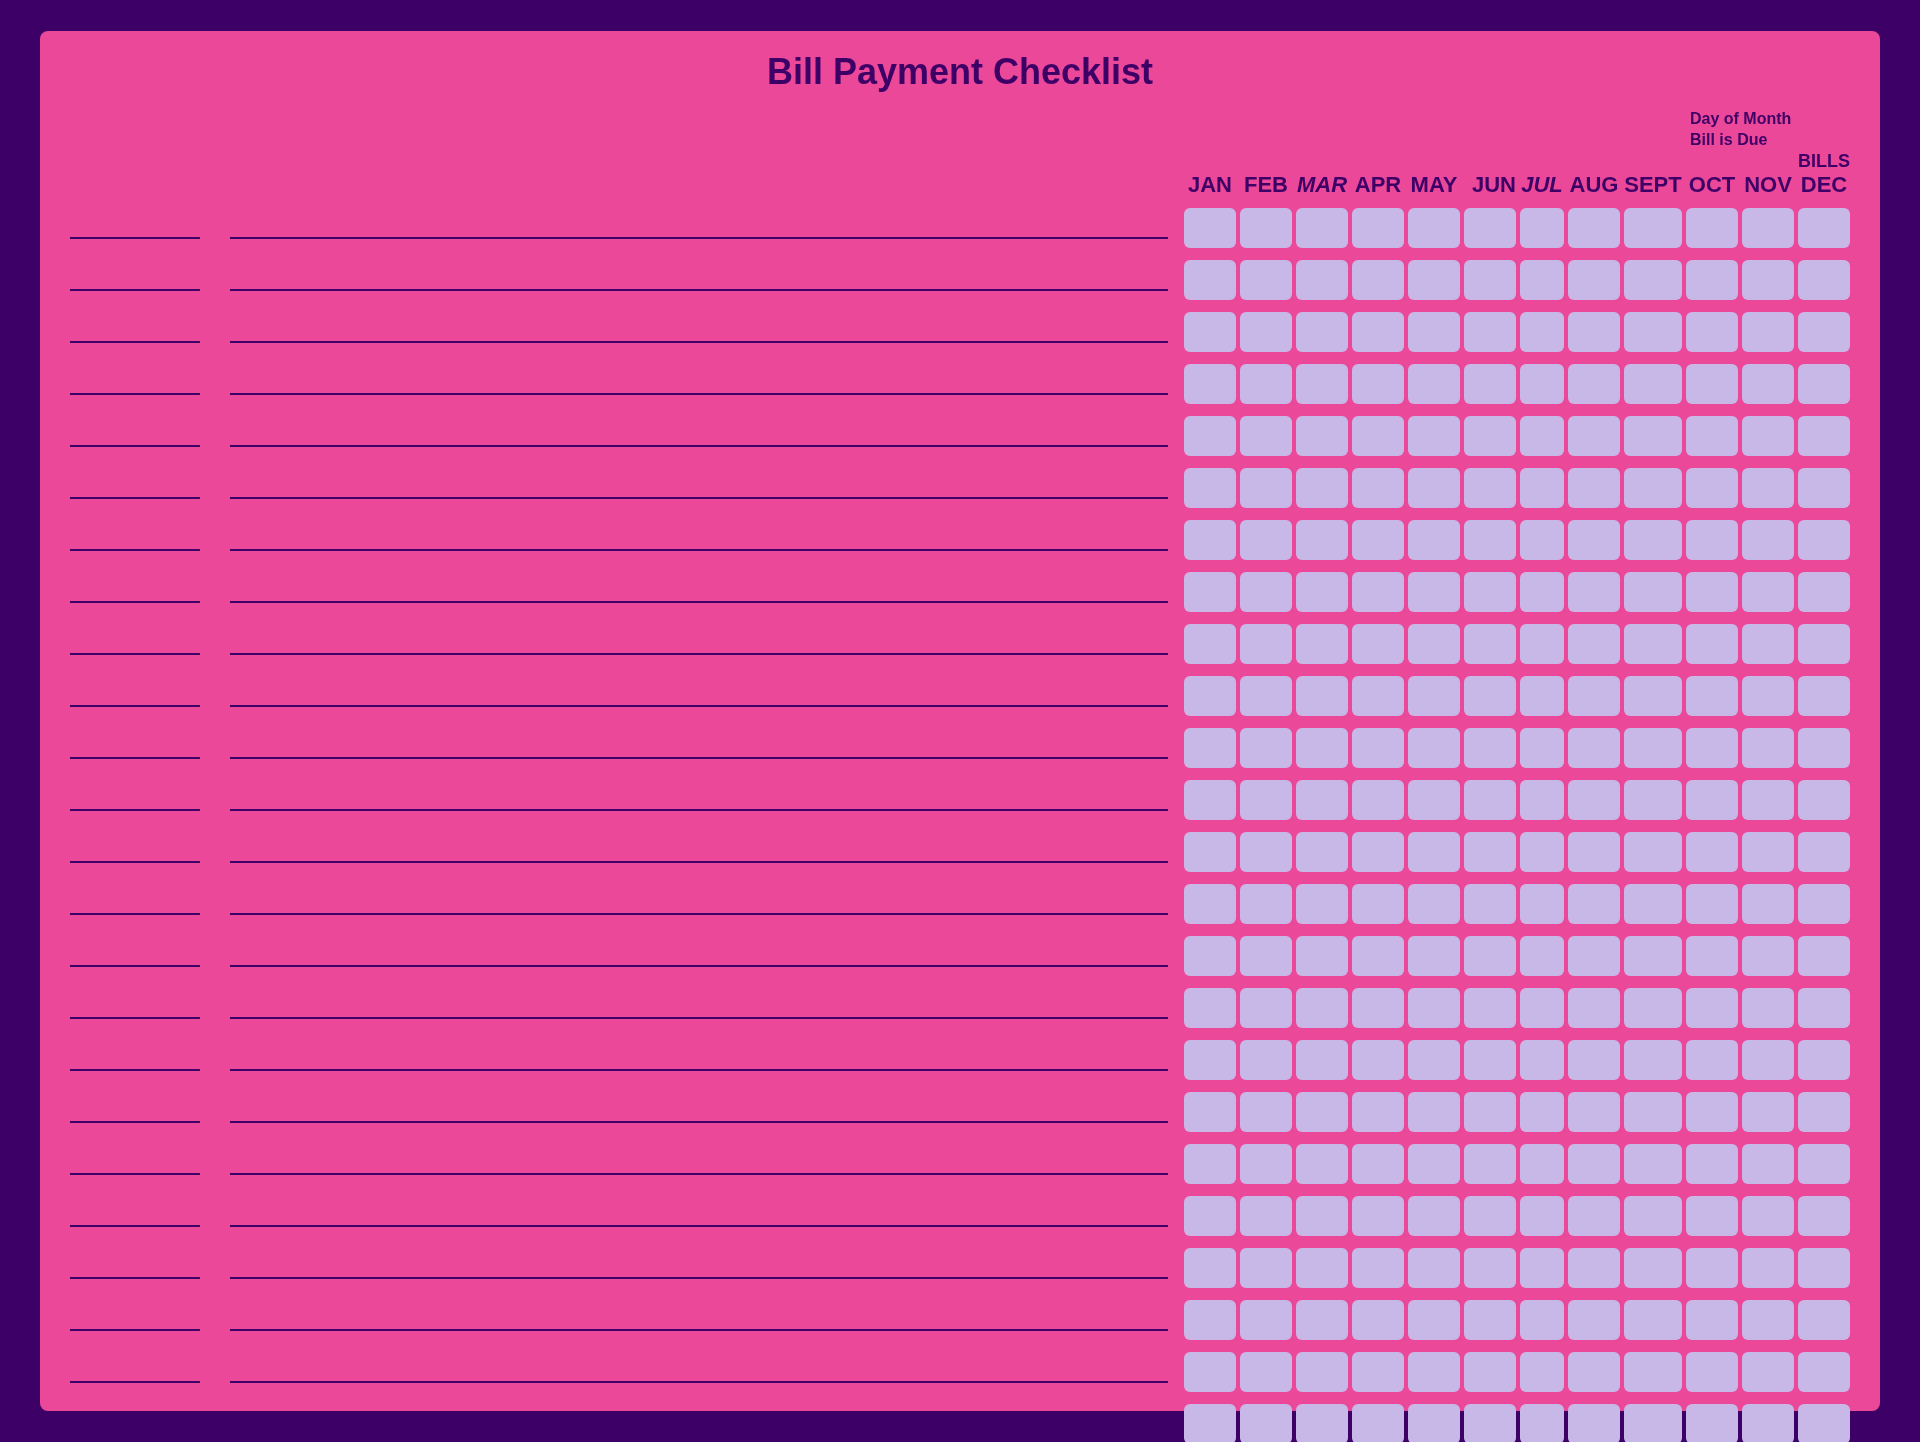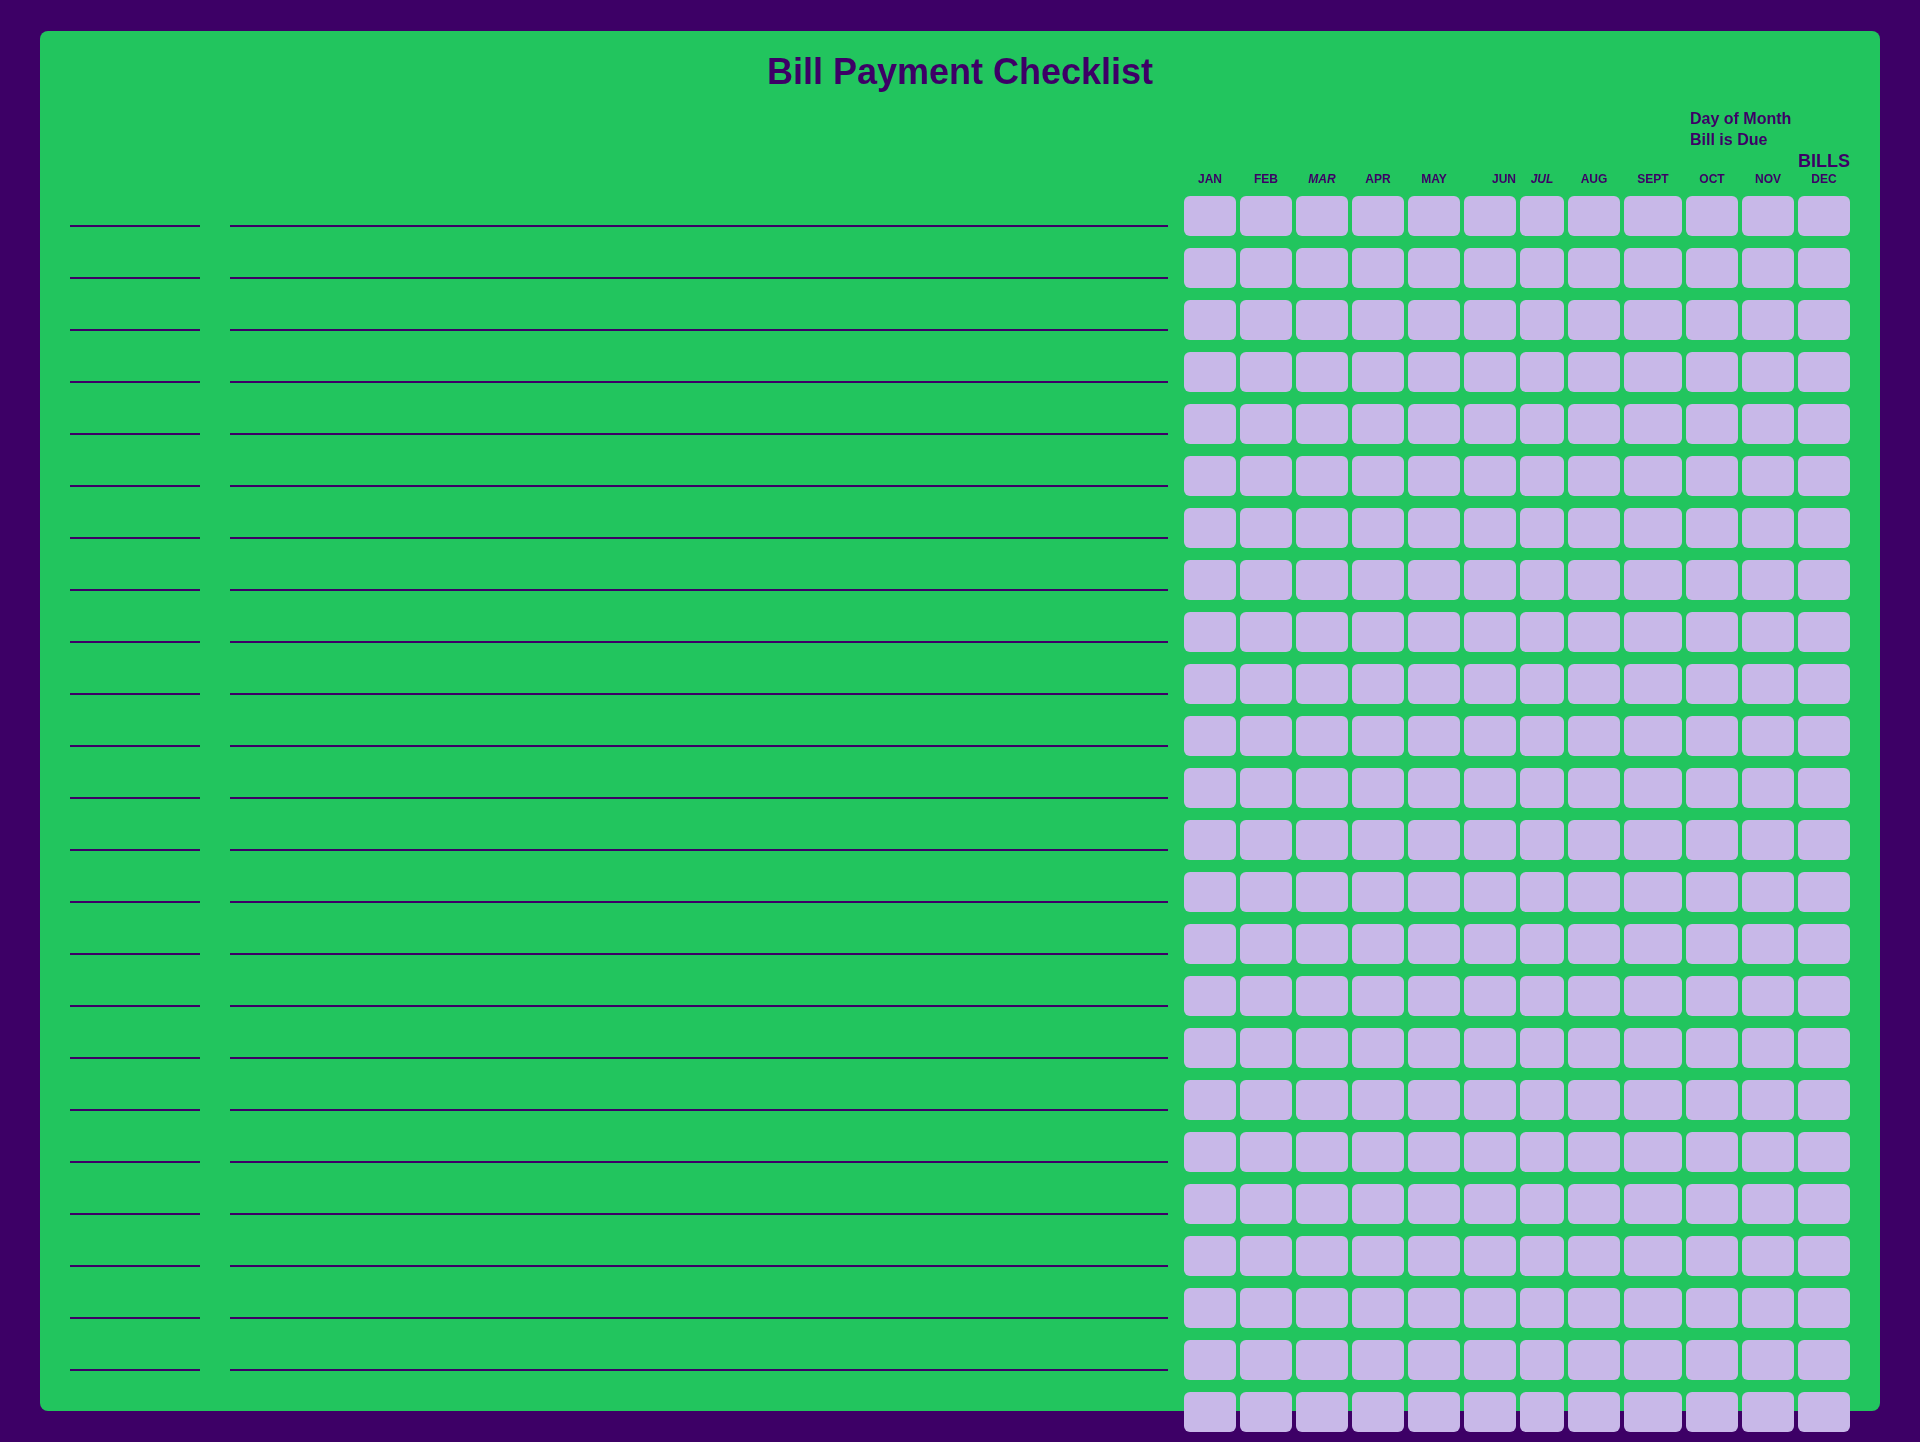--- a/index.html
+++ b/index.html
@@ -15,21 +15,21 @@
       font-family: Arial, sans-serif;
       display: flex;
       align-items: center;
       justify-content: center;
       overflow: hidden;
     }
 
     .page-container {
       width: 1840px;
       height: 1380px;
-      background-color: #22c55e;
+      background-color: #ec4899;
       border-radius: 8px;
       padding: 20px 30px 20px 30px;
       display: flex;
       flex-direction: column;
     }
 
     .page-title {
       text-align: center;
       font-size: 36px;
       font-weight: bold;
@@ -146,21 +146,21 @@
     .m-sept { width: 58px; height: 40px; }
     .m-oct  { width: 52px; height: 40px; }
     .m-nov  { width: 52px; height: 40px; }
     .m-dec  { width: 52px; height: 40px; }
 
     .month-header-wrap {
       display: flex;
       gap: 4px;
     }
 
-    .mh { flex-shrink: 0; text-align: center; font-size: 12px; font-weight: bold; color: #3d0066; }
+    .mh { flex-shrink: 0; text-align: center; font-size: 22px; font-weight: bold; color: #3d0066; }
     .mh-jan  { width: 52px; }
     .mh-feb  { width: 52px; }
     .mh-mar  { width: 52px; font-style: italic; }
     .mh-apr  { width: 52px; }
     .mh-may  { width: 52px; }
     .mh-jun  { width: 52px; text-align: right; }
     .mh-jul  { width: 44px; font-style: italic; }
     .mh-aug  { width: 52px; }
     .mh-sept { width: 58px; }
     .mh-oct  { width: 52px; }

